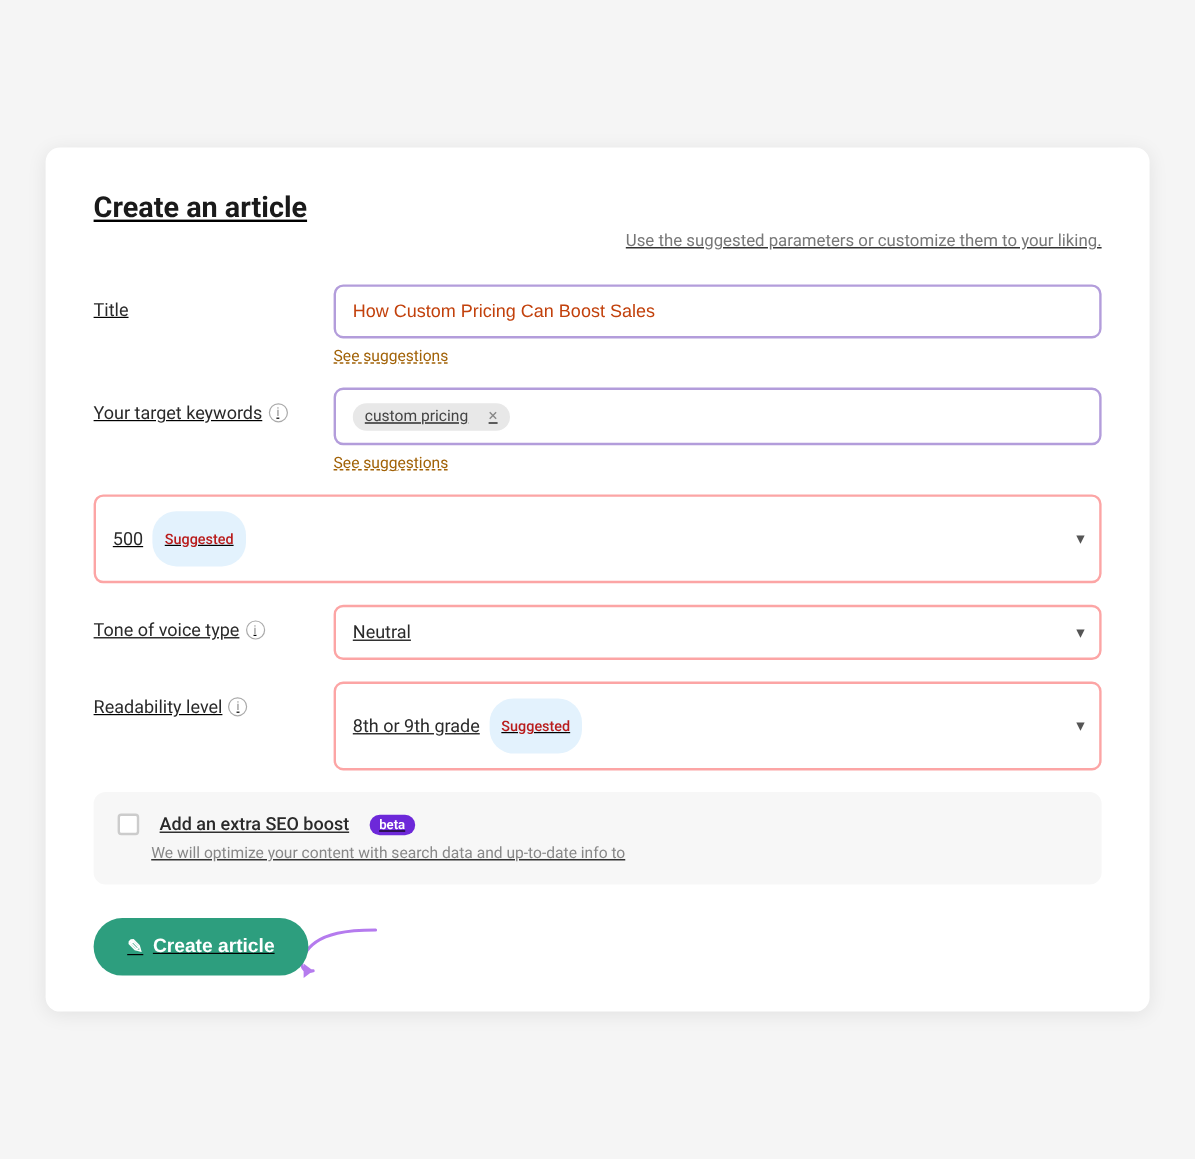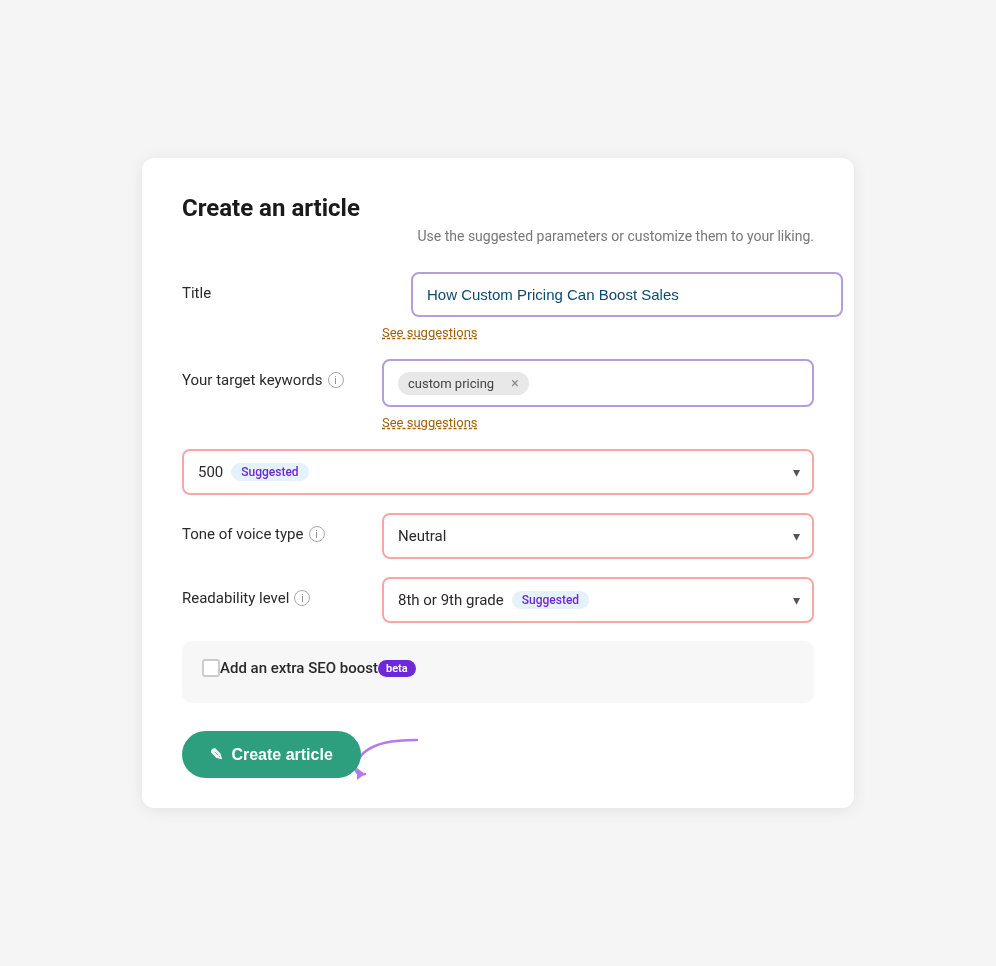--- a/index.html
+++ b/index.html
@@ -9,24 +9,25 @@
       display: flex;
       justify-content: center;
       align-items: center;
       min-height: 100vh;
       padding: 20px;
     }
     .card {
       background: #fff;
       border-radius: 12px;
       padding: 36px 40px 30px 40px;
-      width: 712px;
+      width: 920px;
       max-width: 100%;
       box-shadow: 0 2px 16px rgba(0,0,0,0.08);
       position: relative;
+      text-decoration: underline;
     }
     .page-title {
       font-size: 24px;
       font-weight: 700;
       color: #1a1a1a;
       margin-bottom: 6px;
     }
     .page-subtitle {
       font-size: 14px;
       color: #777;
@@ -63,24 +64,23 @@
     }
     .form-control-wrap {
       flex: 1;
     }
     .form-input {
       width: 100%;
       border: 2px solid #b39ddb;
       border-radius: 8px;
       padding: 12px 14px;
       font-size: 15px;
-      color: #0c4a6e;
+      color: #c2410c;
       outline: none;
       background: #fff;
-      margin-left: 29px;
     }
     .see-suggestions {
       display: inline-block;
       margin-top: 8px;
       font-size: 13px;
       color: #a16207;
       text-decoration: underline;
       text-decoration-style: dashed;
       cursor: pointer;
     }
@@ -123,38 +123,38 @@
       top: 50%;
       transform: translateY(-50%);
       pointer-events: none;
       color: #555;
       font-size: 14px;
     }
     .suggested-badge {
       display: inline-flex;
       align-items: center;
       background: #e3f2fd;
-      color: #6d28d9;
+      color: #b91c1c;
       border-radius: 20px;
-      padding: 2px 10px;
+      padding: 16px 10px;
       font-size: 12px;
       font-weight: 500;
       margin-left: 8px;
     }
     .seo-boost-section {
       background: #f7f7f7;
       border-radius: 10px;
       padding: 18px 20px;
       margin-top: 10px;
       margin-bottom: 28px;
     }
     .seo-boost-row {
       display: flex;
       align-items: center;
-      gap: 0;
+      gap: 17px;
       margin-bottom: 8px;
     }
     .seo-checkbox {
       width: 18px;
       height: 18px;
       border: 2px solid #ccc;
       border-radius: 3px;
       cursor: pointer;
       appearance: none;
       background: #fff;
@@ -300,20 +300,21 @@
       </div>
     </div>
   </div>
 
   <div class="seo-boost-section">
     <div class="seo-boost-row">
       <input type="checkbox" class="seo-checkbox" style="">
       <span class="seo-label">Add an extra SEO boost</span>
       <span class="beta-badge">beta</span>
     </div>
+    <p class="seo-description">We will optimize your content with search data and up-to-date info to</p>
   </div>
 
   <div class="bottom-bar">
     <button class="create-btn">
       <span class="pencil-icon">✎</span>
       <span>Create article</span>
     </button>
 
     <div class="arrow-indicator">
       <svg class="arrow-svg" viewBox="0 0 80 50" fill="none" xmlns="http://www.w3.org/2000/svg">

